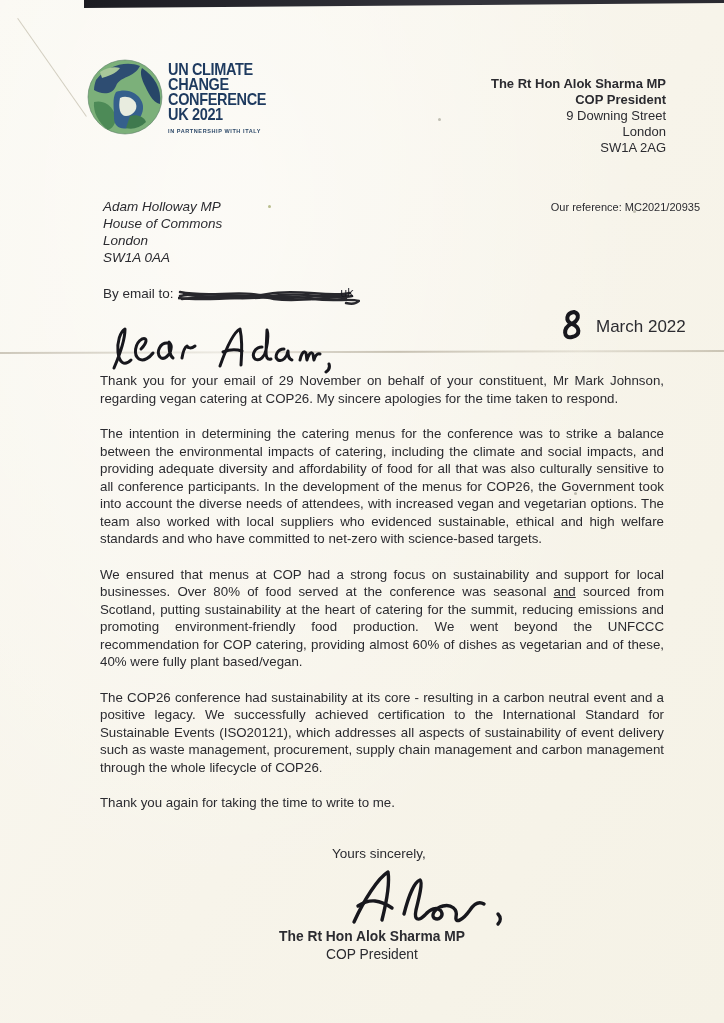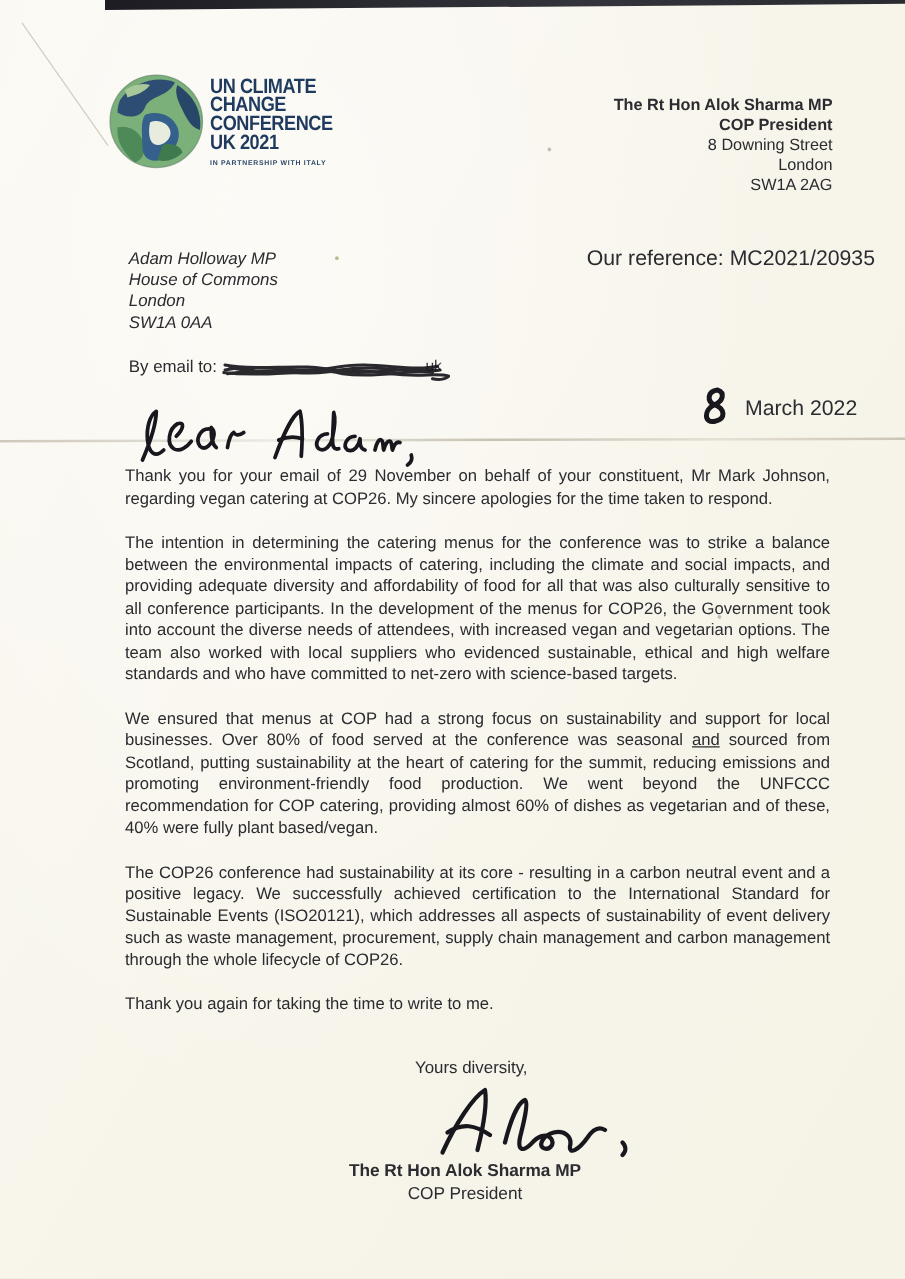--- a/index.html
+++ b/index.html
@@ -41,21 +41,21 @@
   .logo-line{
     font-weight:bold;font-size:16.5px;line-height:15px;letter-spacing:-0.4px;
     transform:scaleX(0.88);transform-origin:left center;
   }
   .logo-partner{font-size:5.5px;letter-spacing:0.6px;color:#2c4868;margin-top:6px;font-weight:bold;}
 
   .sender{position:absolute;right:58px;top:76px;text-align:right;font-size:13px;line-height:16px;}
   .sender .b{font-weight:bold;}
 
   .recipient{position:absolute;left:103px;top:198px;font-size:13.5px;line-height:17px;font-style:italic;}
-  .refs{position:absolute;right:24px;top:198px;text-align:right;font-size:17px;line-height:18px;}
+  .refs{position:absolute;right:24px;top:198px;text-align:right;font-size:11px;line-height:18px;}
 
   .email-line{position:absolute;left:103px;top:284px;font-size:13.5px;}
   .redaction{position:relative;display:inline-block;width:182px;height:20px;vertical-align:middle;margin-left:4px;}
   .redaction .frag{position:absolute;right:6px;top:2px;font-size:12.5px;color:#3a3a42;}
   .redaction svg{position:absolute;left:0;top:0;}
 
   .date-line{position:absolute;left:560px;top:308px;}
   .date-rest{position:absolute;left:36px;top:9px;font-size:17px;white-space:nowrap;}
 
   .salutation{position:absolute;left:104px;top:322px;}
@@ -104,21 +104,21 @@
     <div class="logo-line">UN CLIMATE</div>
     <div class="logo-line">CHANGE</div>
     <div class="logo-line">CONFERENCE</div>
     <div class="logo-line">UK 2021</div>
     <div class="logo-partner">IN PARTNERSHIP WITH ITALY</div>
   </div>
 
   <div class="sender">
     <div class="b">The Rt Hon Alok Sharma MP</div>
     <div class="b">COP President</div>
-    <div>8 Downing Street</div>
+    <div>9 Downing Street</div>
     <div>London</div>
     <div>SW1A 2AG</div>
   </div>
 
   <div class="recipient">
     <div>Adam Holloway MP</div>
     <div>House of Commons</div>
     <div>London</div>
     <div>SW1A 0AA</div>
   </div>
@@ -165,21 +165,21 @@
   </svg>
 
   <div class="body-text">
     <p>Thank you for your email of 29 November on behalf of your constituent, Mr Mark Johnson, regarding vegan catering at COP26. My sincere apologies for the time taken to respond.</p>
     <p>The intention in determining the catering menus for the conference was to strike a balance between the environmental impacts of catering, including the climate and social impacts, and providing adequate diversity and affordability of food for all that was also culturally sensitive to all conference participants. In the development of the menus for COP26, the Government took into account the diverse needs of attendees, with increased vegan and vegetarian options. The team also worked with local suppliers who evidenced sustainable, ethical and high welfare standards and who have committed to net-zero with science-based targets.</p>
     <p><span>We ensured that menus at COP had a strong focus on sustainability and support for local businesses. Over 80% of food served at the conference was seasonal </span><span class="u">and</span><span> sourced from Scotland, putting sustainability at the heart of catering for the summit, reducing emissions and promoting environment-friendly food production. We went beyond the UNFCCC recommendation for COP catering, providing almost 60% of dishes as vegetarian and of these, 40% were fully plant based/vegan.</span></p>
     <p>The COP26 conference had sustainability at its core - resulting in a carbon neutral event and a positive legacy. We successfully achieved certification to the International Standard for Sustainable Events (ISO20121), which addresses all aspects of sustainability of event delivery such as waste management, procurement, supply chain management and carbon management through the whole lifecycle of COP26.</p>
     <p>Thank you again for taking the time to write to me.</p>
   </div>
 
-  <div class="valediction">Yours diversity,</div>
+  <div class="valediction">Yours sincerely,</div>
 
   <svg class="signature" width="170" height="62" viewBox="0 0 170 62" aria-label="Alok">
     <g class="hw" stroke-width="3.4">
       <path d="M8,56 C18,34 32,12 42,6 C44,18 40,38 36,54"></path>
       <path d="M12,40 C24,32 34,34 46,42"></path>
       <path d="M58,48 C62,32 68,16 74,14 C77,16 73,32 70,44 C68,54 72,56 79,49 C84,43 91,40 95,45 C98,50 93,55 88,52 C85,49 89,42 97,40 C105,38 112,43 110,51 C109,58 117,54 124,44 C128,38 133,35 138,38"></path>
       <path d="M152,48 C155,51 155,55 152,58"></path>
     </g>
   </svg>
 

